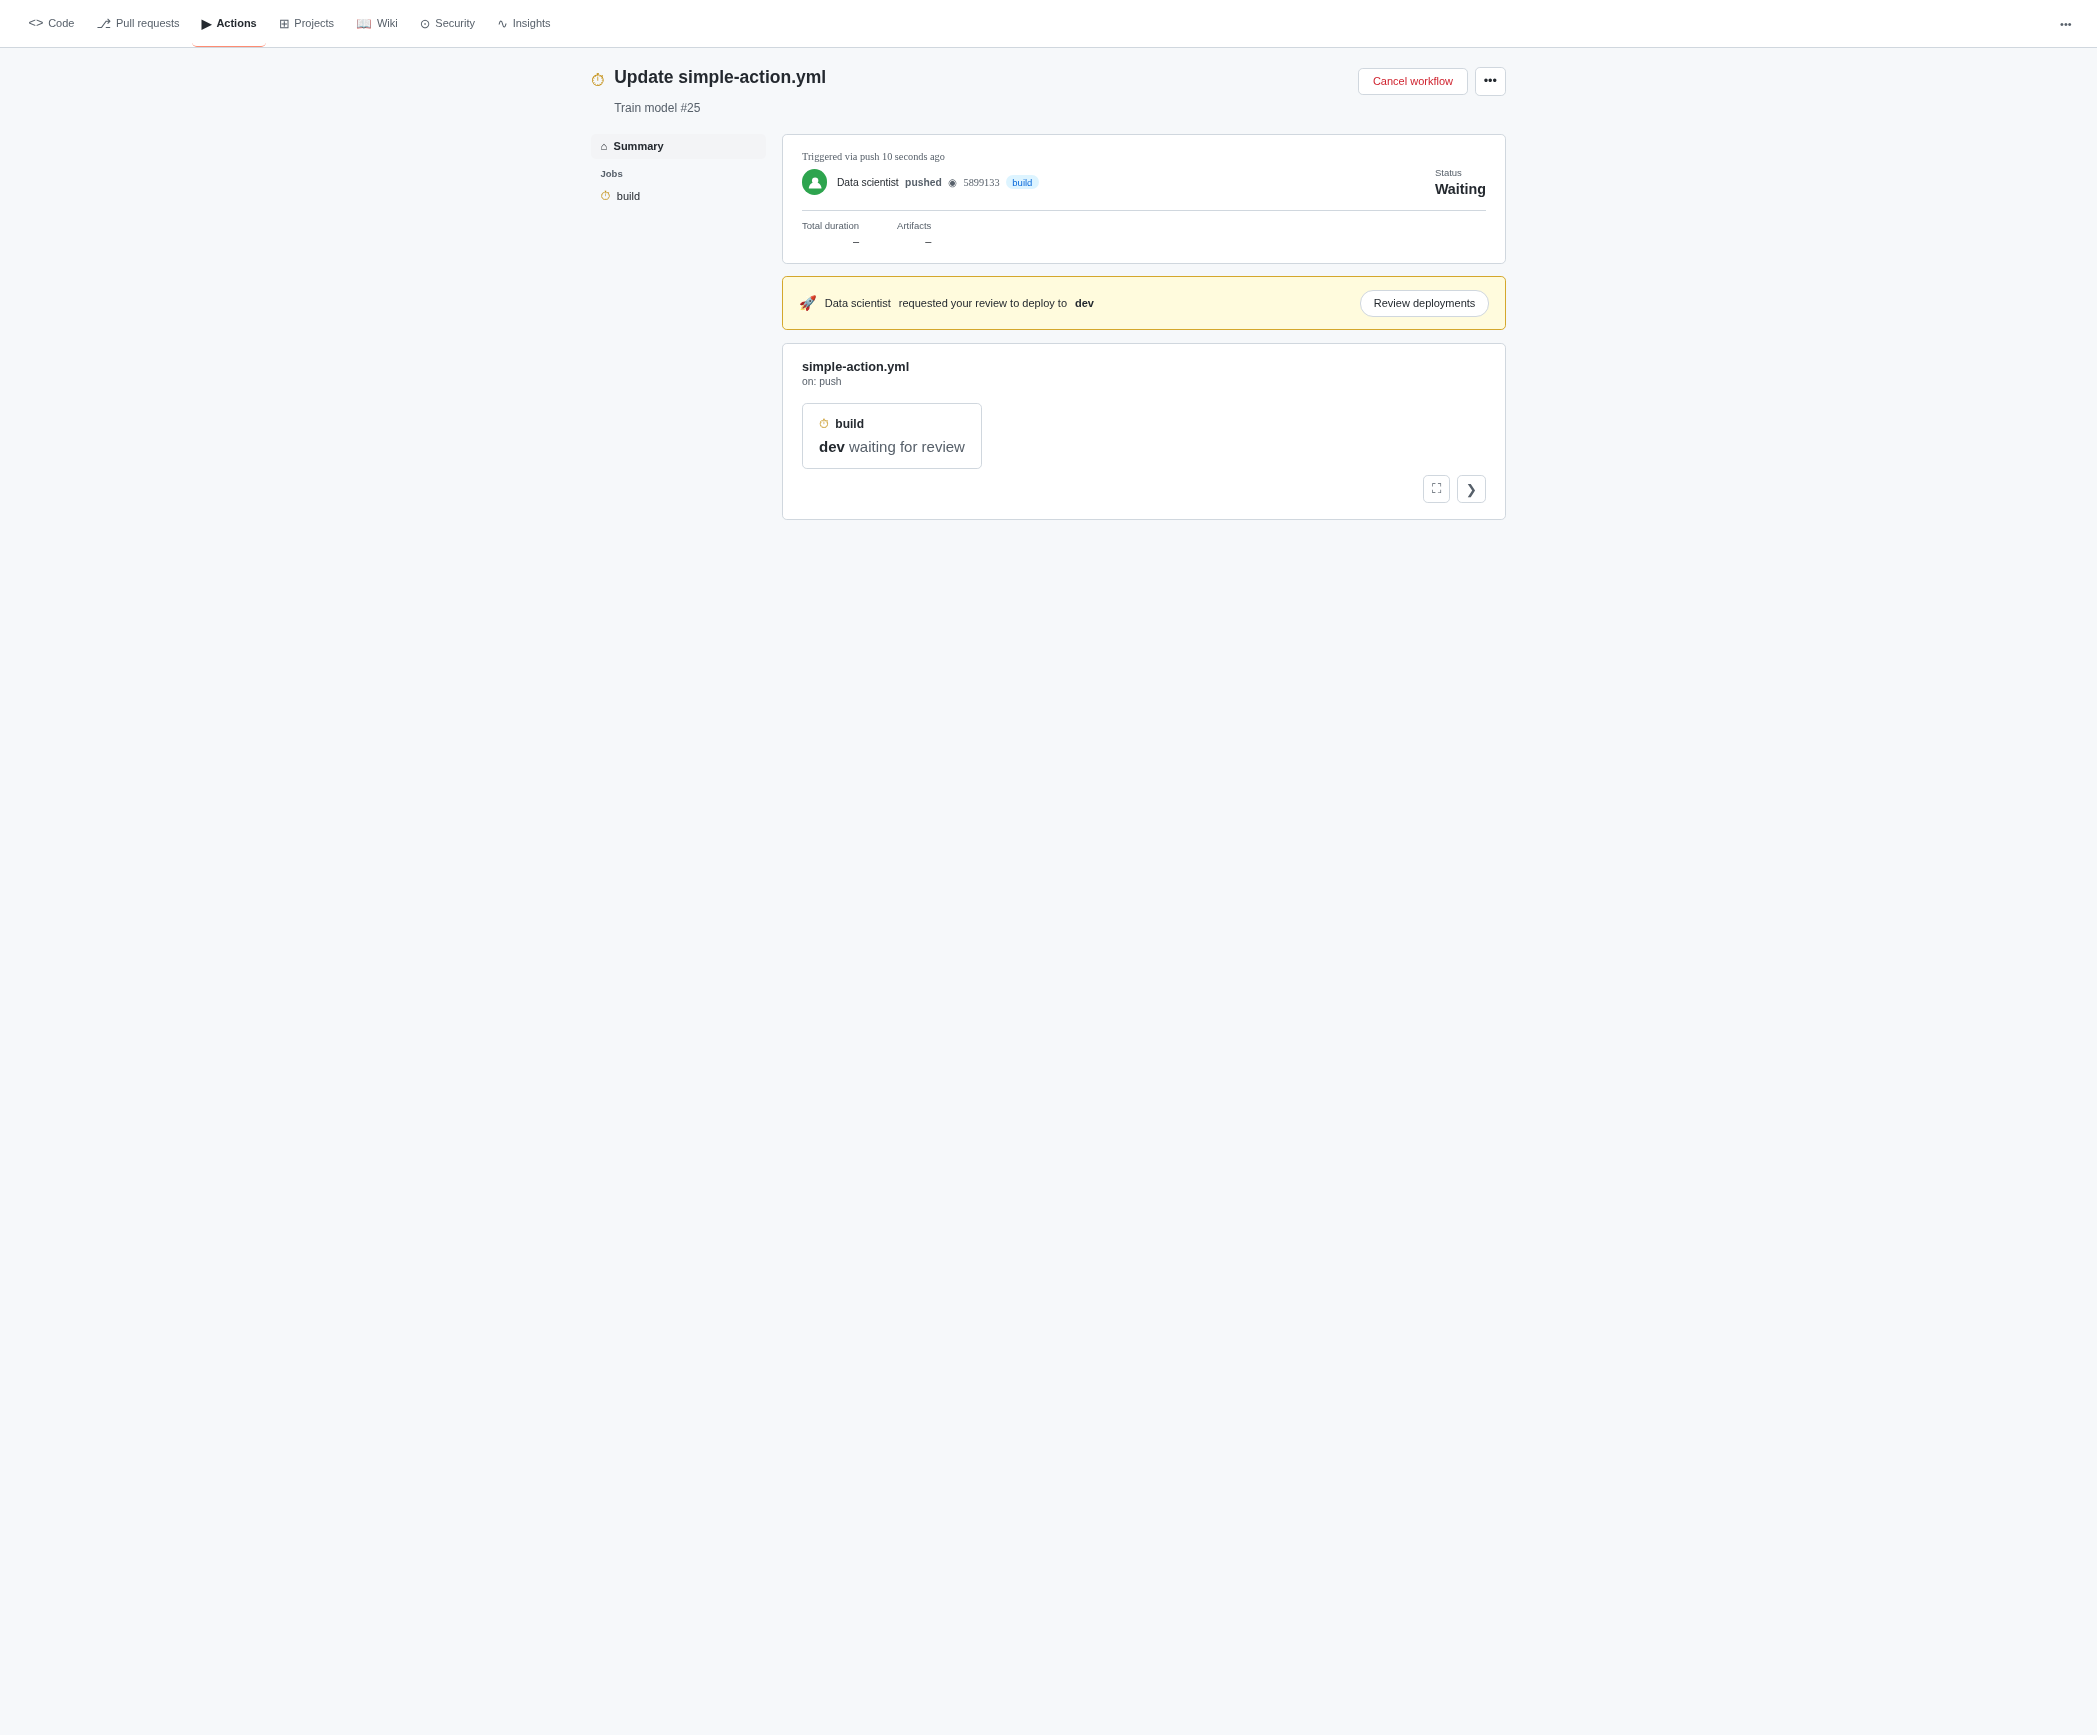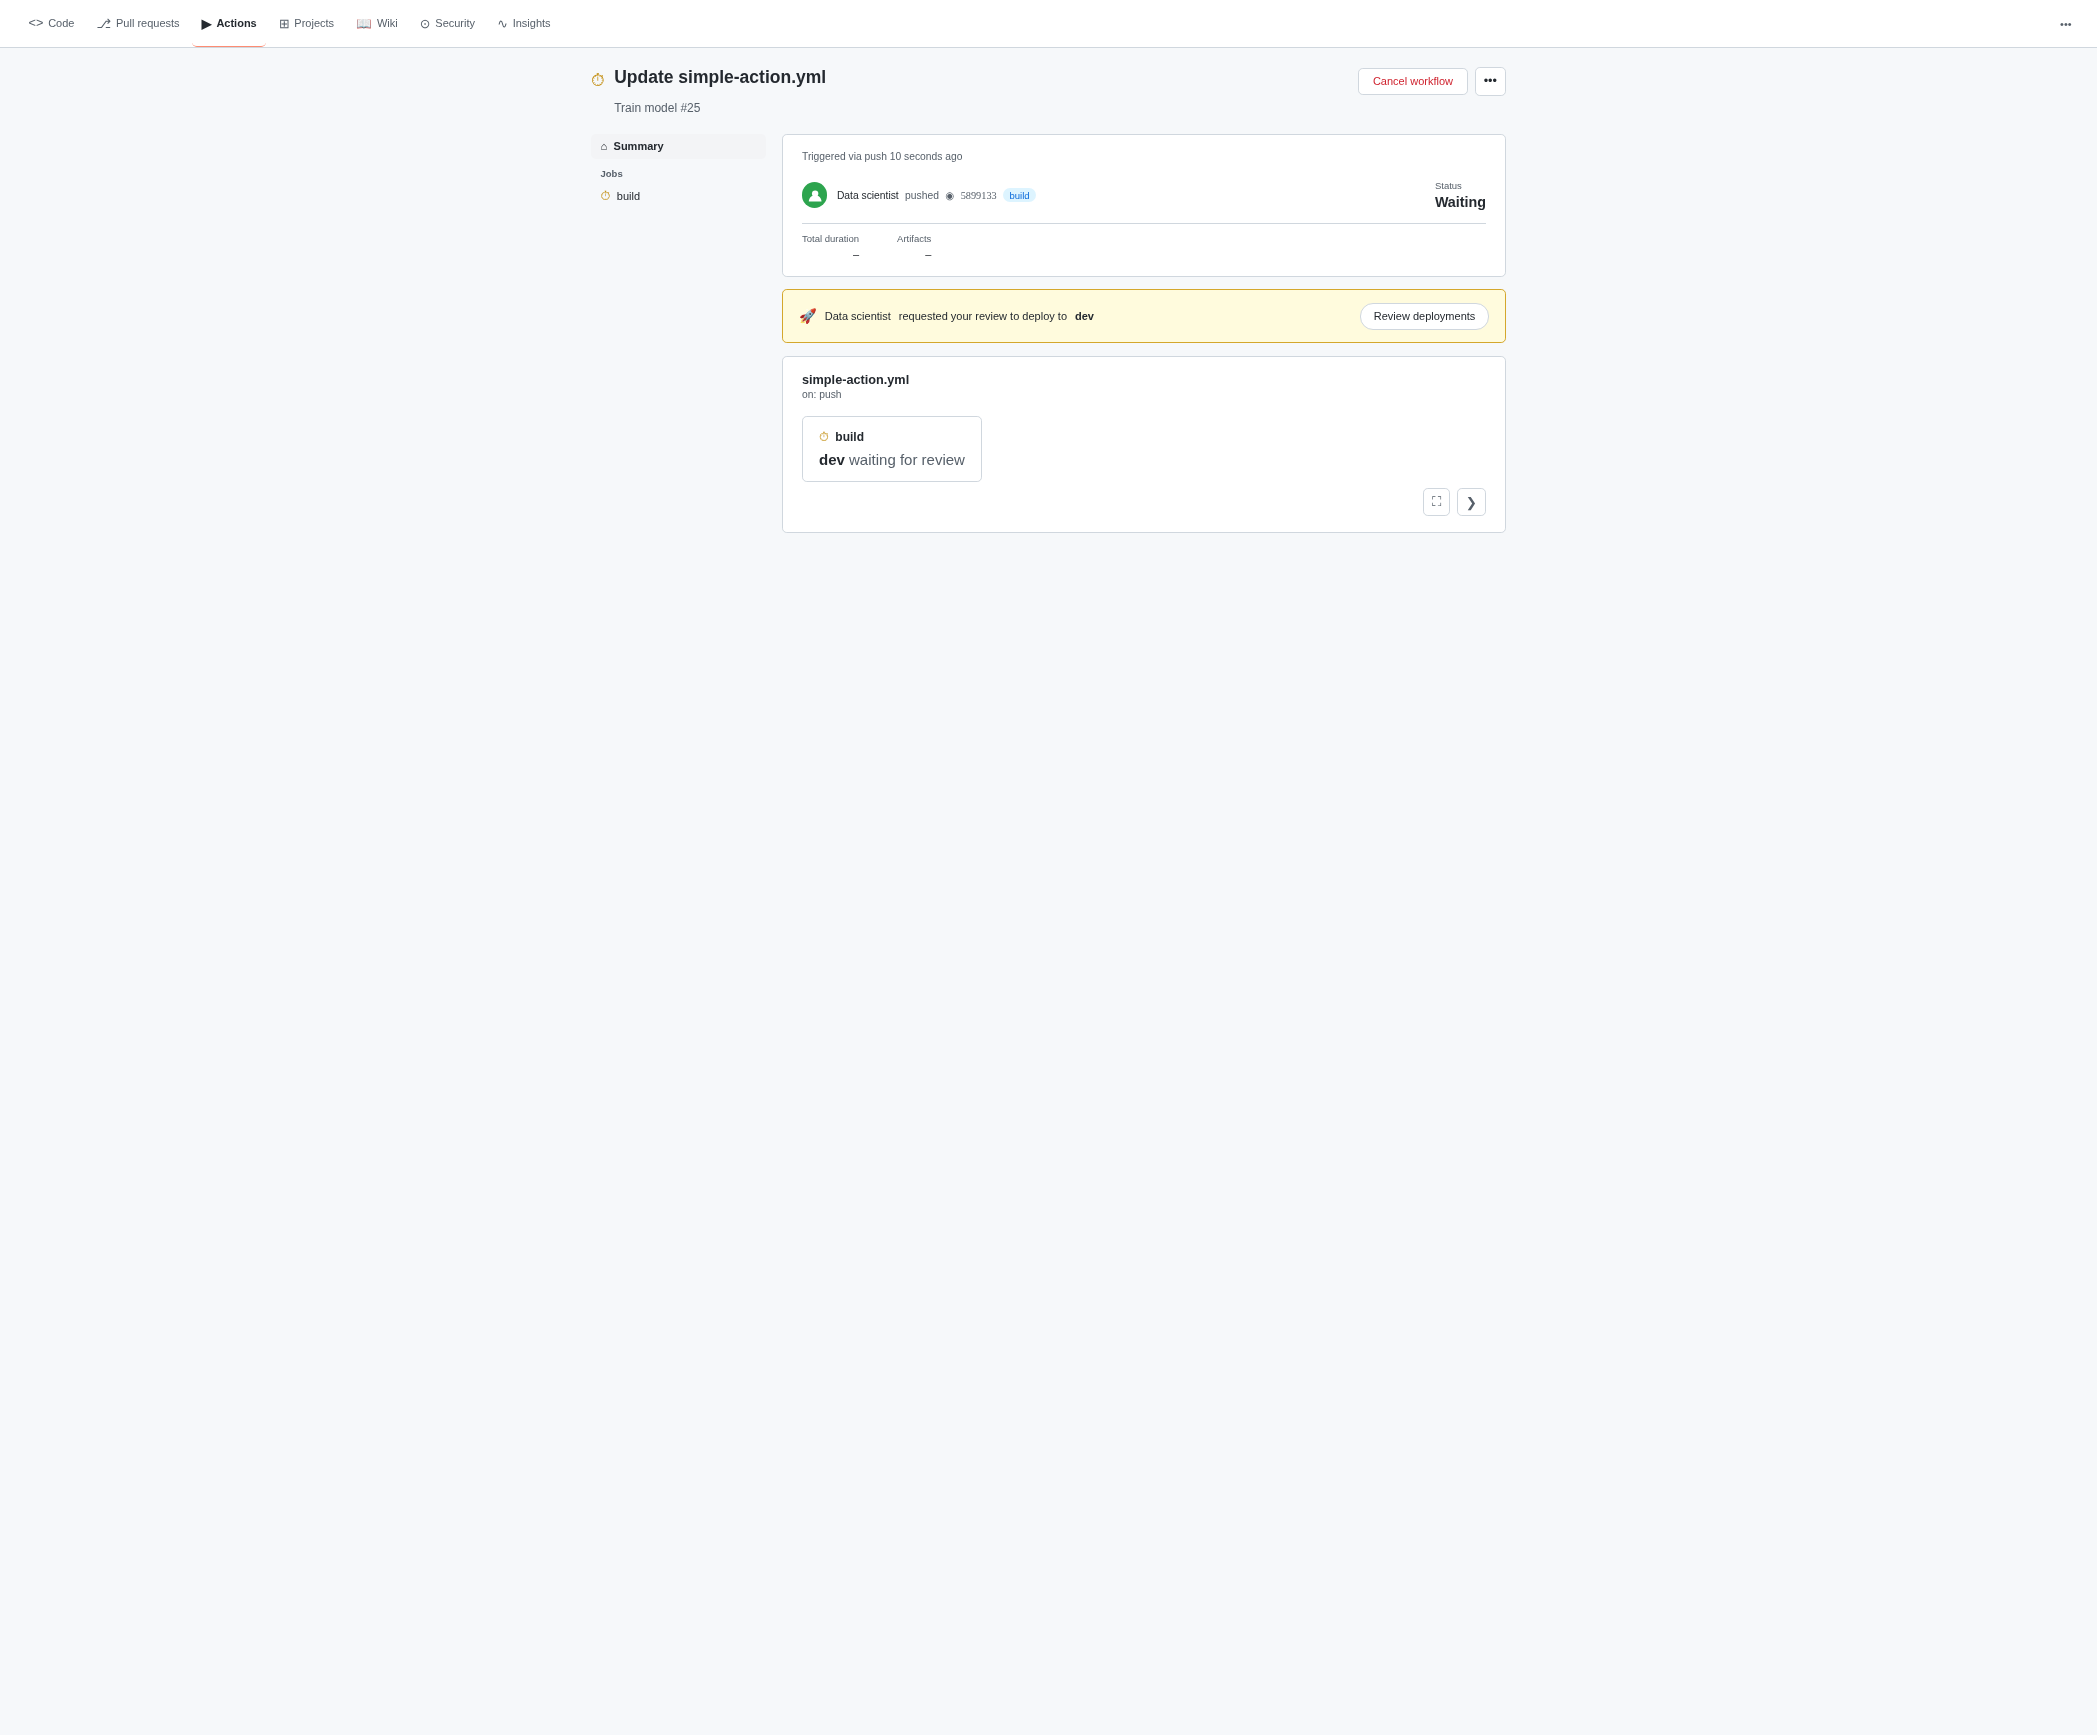--- a/index.html
+++ b/index.html
@@ -168,21 +168,22 @@
     
     .info-card {
       background: #ffffff;
       border: 0.8px solid #d0d7de;
       border-radius: 4.8px;
       padding: 16px 19px;
     }
     .trigger-text {
       font-size: 10.3px;
       color: #57606a;
-      margin-bottom: 18px;
+      margin-bottom: 5px;
+      font-family: Liberation Serif, serif;
     }
     .trigger-row {
       display: flex;
       align-items: center;
       justify-content: space-between;
       margin-bottom: 12.7px;
     }
     .trigger-left {
       display: flex;
       align-items: center;
@@ -207,20 +208,21 @@
       flex-wrap: wrap;
     }
     .actor-name {
       font-size: 10.3px;
       color: #24292f;
       font-weight: 500;
     }
     .pushed-label {
       font-size: 10.3px;
       color: #57606a;
+      font-weight: bold;
     }
     .commit-icon {
       color: #57606a;
       font-size: 10.3px;
     }
     .commit-hash {
       font-size: 10.3px;
       color: #57606a;
       font-family: Liberation Serif, serif;
     }

